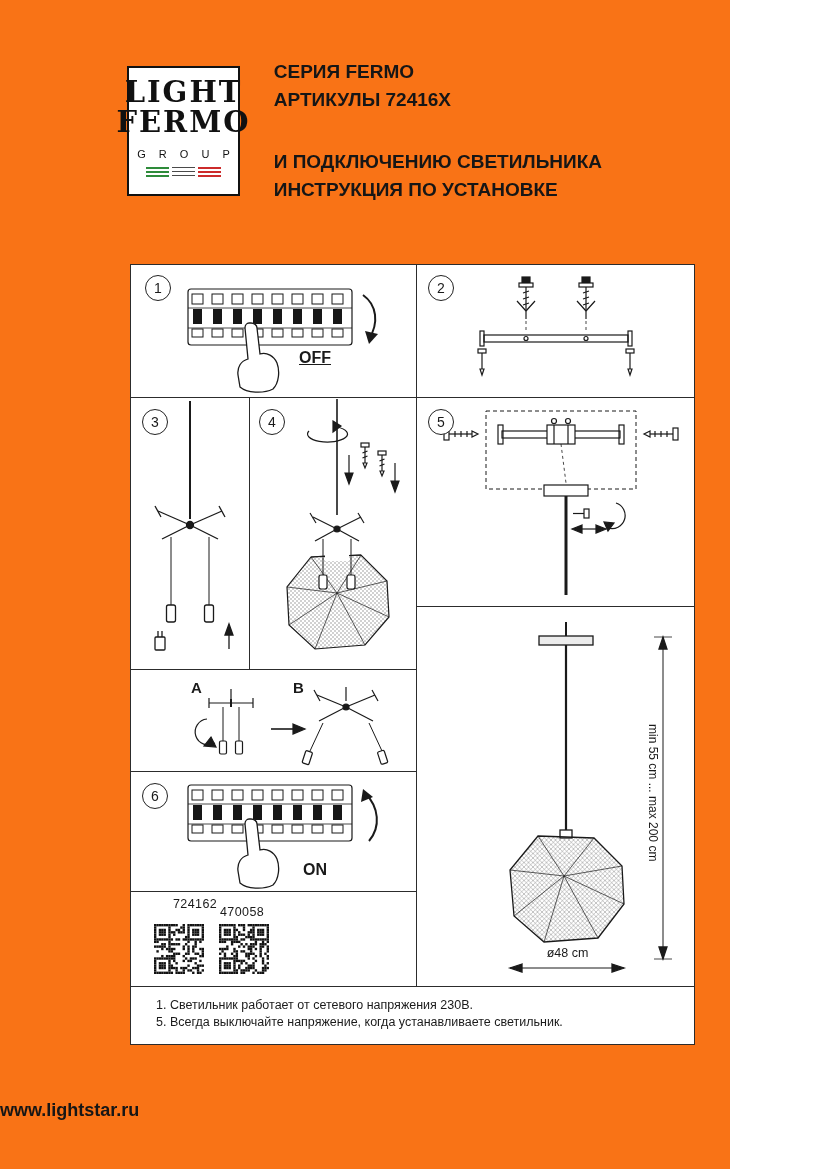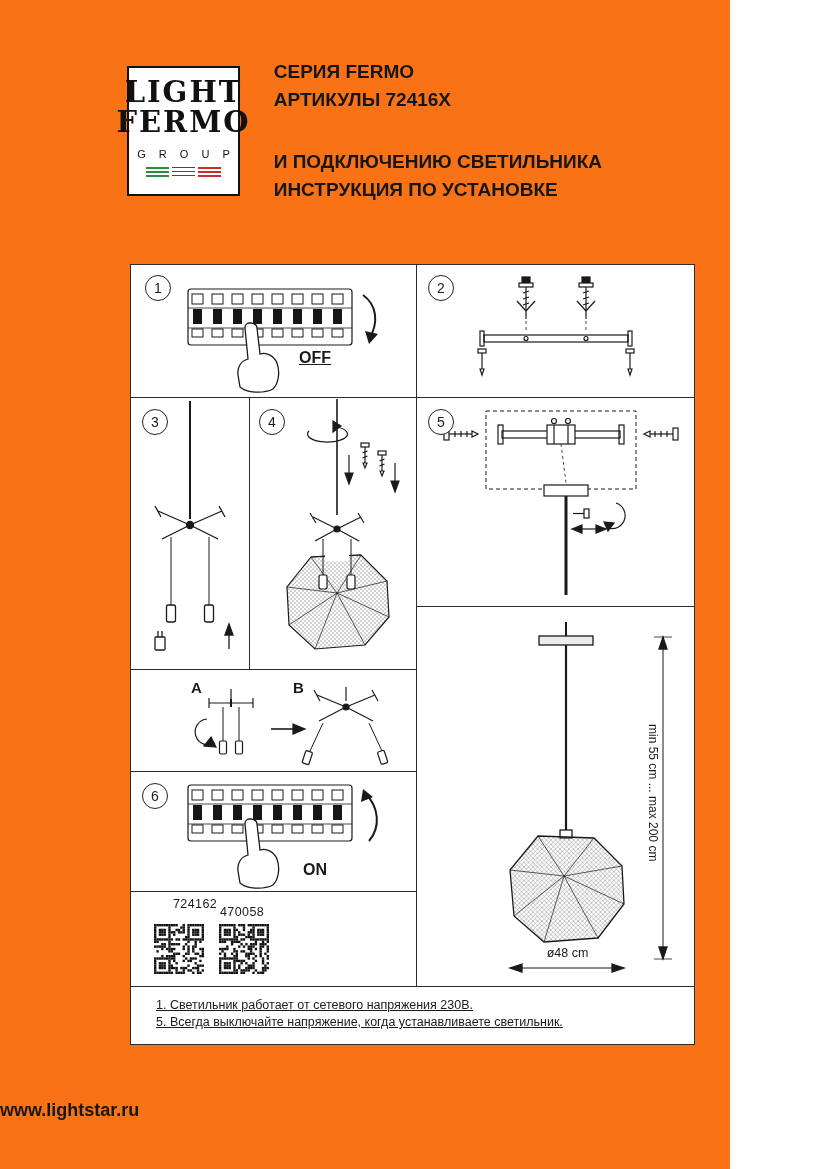--- a/index.html
+++ b/index.html
@@ -37,21 +37,21 @@
                  border-radius:50%; display:flex; align-items:center; justify-content:center;
                  font-size:14px; background:#fff; z-index:3; }
   .lbl { position:absolute; font-size:16px; font-weight:bold; z-index:3; }
   .variant-lbl { position:absolute; font-size:15px; font-weight:bold; z-index:3; }
   .code-label { position:absolute; font-size:12.5px; letter-spacing:0.4px; z-index:3; }
   .dim-vert { position:absolute; left:244px; top:118px; font-size:12px; white-space:nowrap;
               transform:rotate(90deg); transform-origin:0 0; z-index:3; }
   .dim-horiz { position:absolute; left:95px; top:340px; width:113px; text-align:center;
                font-size:12.5px; z-index:3; }
   .notes { padding:11px 0 0 25px; }
-  .note { font-size:12.5px; line-height:17px; color:#1a1a1a;text-decoration:underline; }
+  .note { font-size:12.5px; line-height:17px; color:#1a1a1a; }
   .footer { position:absolute; left:0; right:0; top:1100px; 
             font-size:18px; font-weight:bold; color:#161616; }
 </style>
 </head>
 <body>
 
 <div class="page">
 
   <div class="logo-box">
     <div class="logo-word">LIGHT</div>

